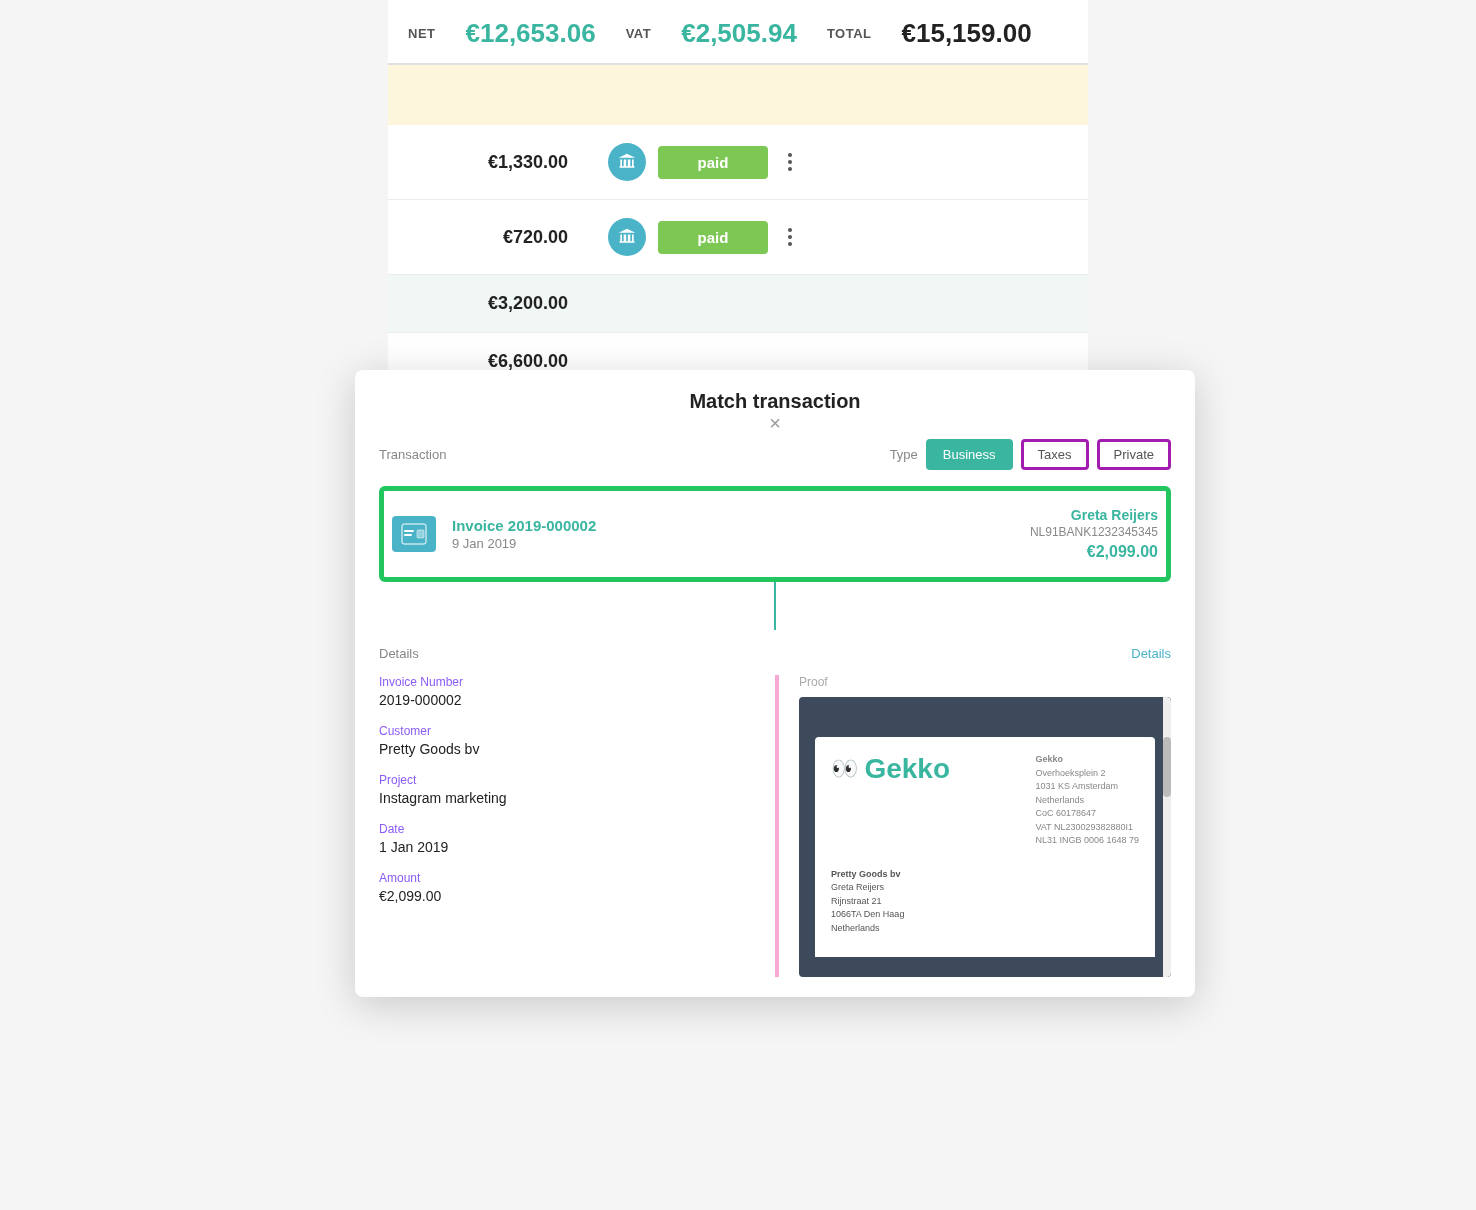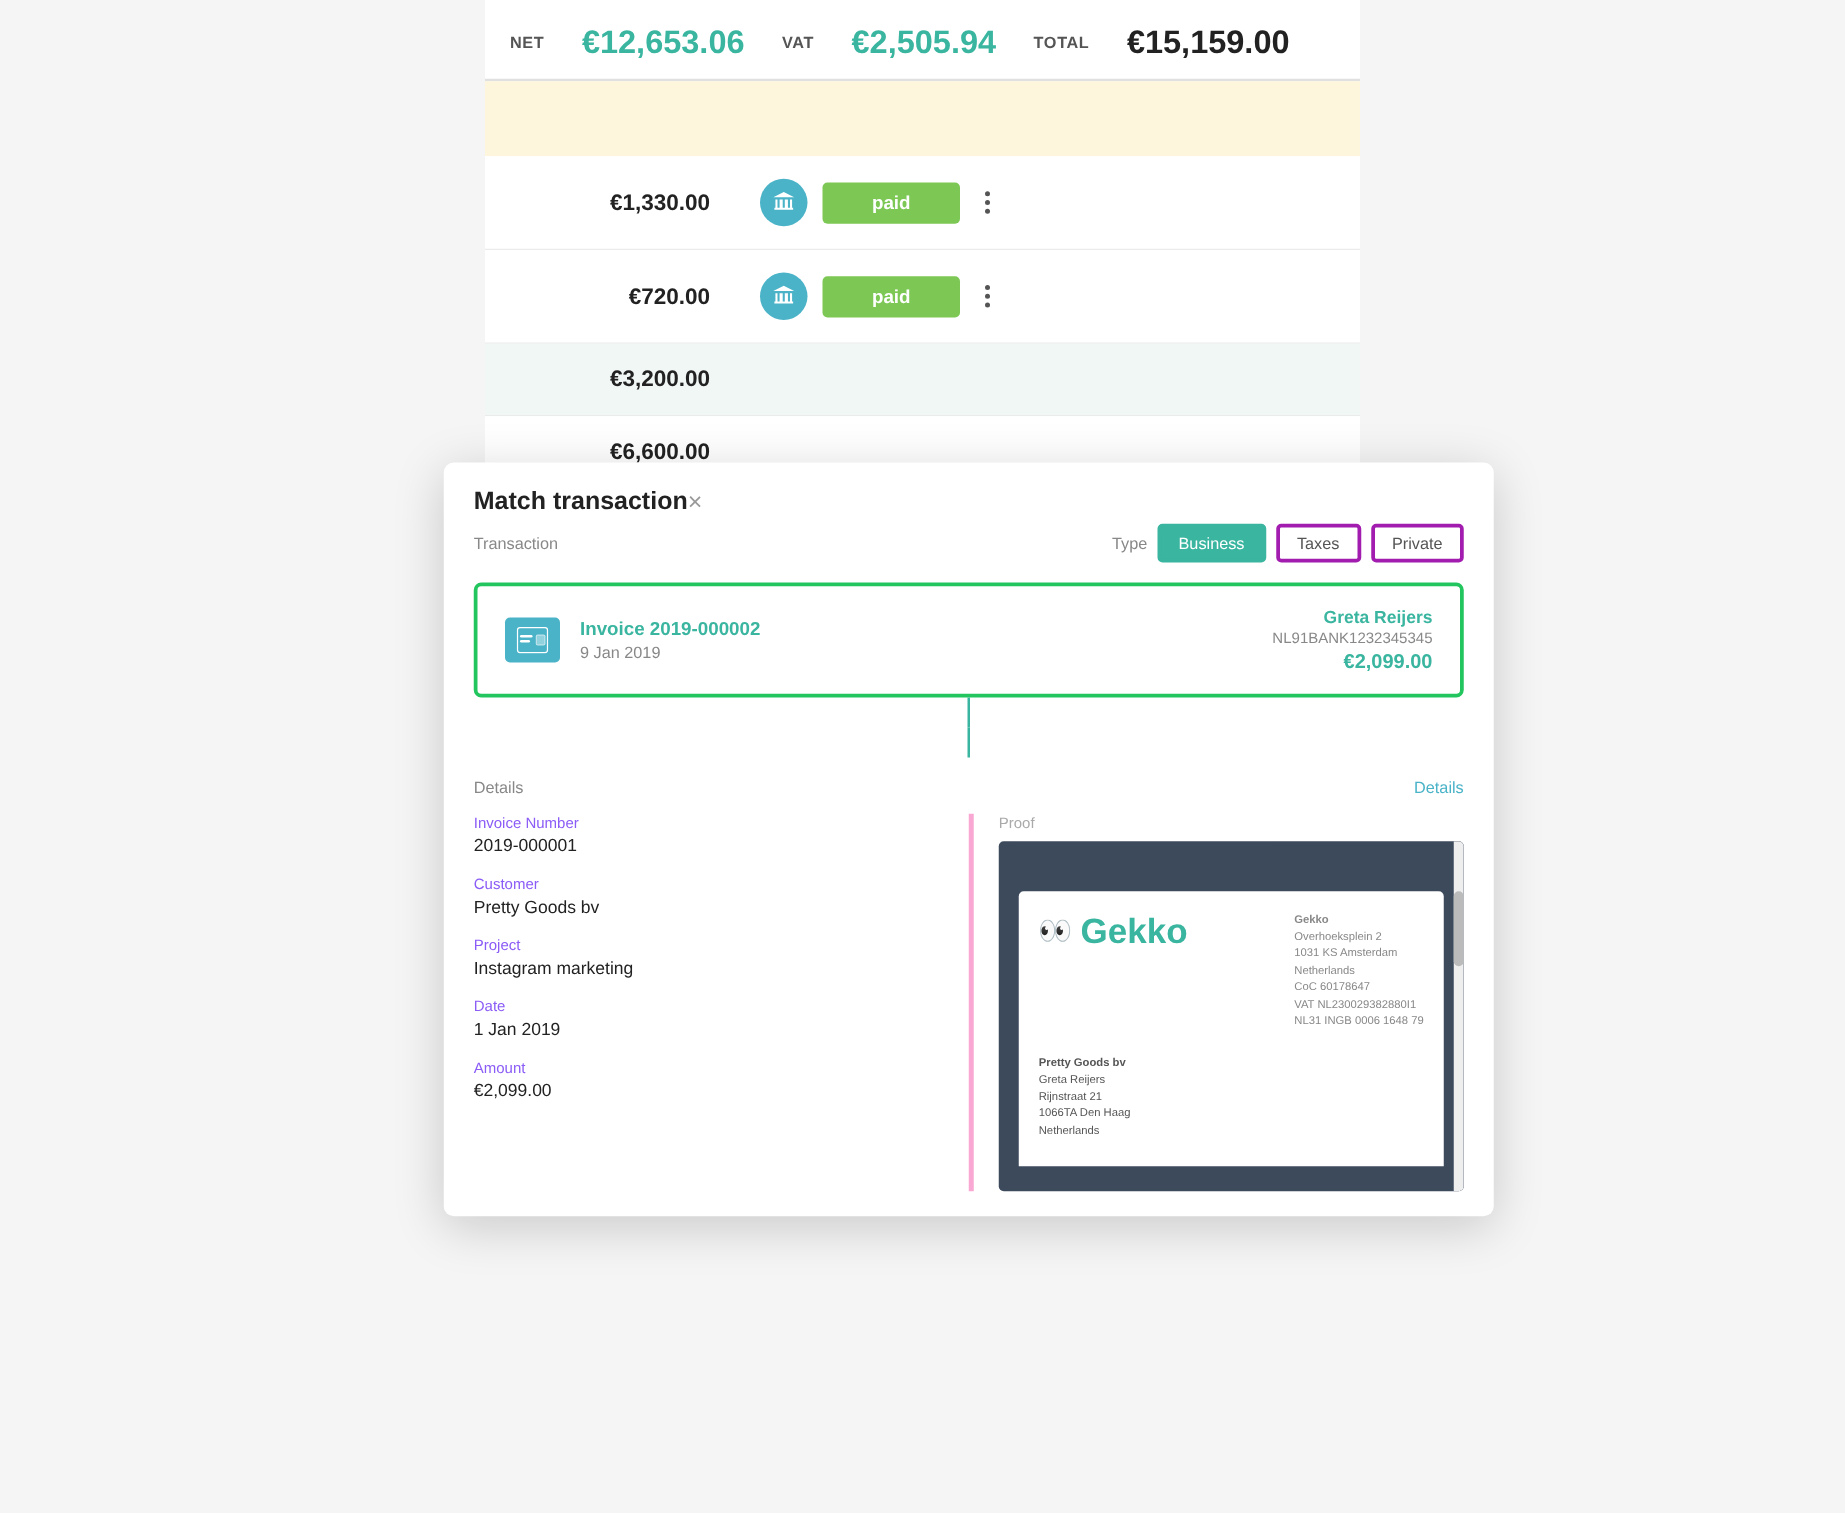--- a/index.html
+++ b/index.html
@@ -133,21 +133,22 @@
       border-radius: 8px;
       box-shadow: 0 8px 40px rgba(0,0,0,0.18);
       z-index: 100;
       padding: 0;
     }
 
     .modal-header {
       padding: 20px 24px 0;
       display: flex;
       align-items: center;
-      justify-content: flex-start;
+      justify-content: space-between;
+      flex-direction: column;
     }
 
     .modal-title {
       font-size: 20px;
       font-weight: 700;
       color: #222;
     }
 
     .close-btn {
       background: none;
@@ -192,23 +193,23 @@
     }
 
     .type-btn.active {
       background: #3ab5a0;
       color: white;
       border-color: #3ab5a0;
     }
 
     .invoice-card {
       margin: 0 24px 0;
-      border: 3px solid #22c55e;
+      border: 5px solid #22c55e;
       border-radius: 6px;
-      padding: 16px 22px;
+      padding: 16px 8px;
       display: flex;
       align-items: center;
       gap: 16px;
       justify-content: flex-end;
     }
 
     .invoice-icon {
       width: 44px;
       height: 36px;
       background: #4ab3c8;
@@ -579,21 +580,21 @@
     <div class="invoice-section-header">
       <span class="section-label">Details</span>
       <a class="details-link">Details</a>
     </div>
 
     <div class="invoice-details-grid">
 
       <div class="invoice-left-details">
         <div class="detail-field">
           <div class="detail-field-label">Invoice Number</div>
-          <div class="detail-field-value">2019-000001</div>
+          <div class="detail-field-value">2019-000002</div>
         </div>
         <div class="detail-field">
           <div class="detail-field-label">Customer</div>
           <div class="detail-field-value">Pretty Goods bv</div>
         </div>
         <div class="detail-field">
           <div class="detail-field-label">Project</div>
           <div class="detail-field-value">Instagram marketing</div>
         </div>
         <div class="detail-field">

